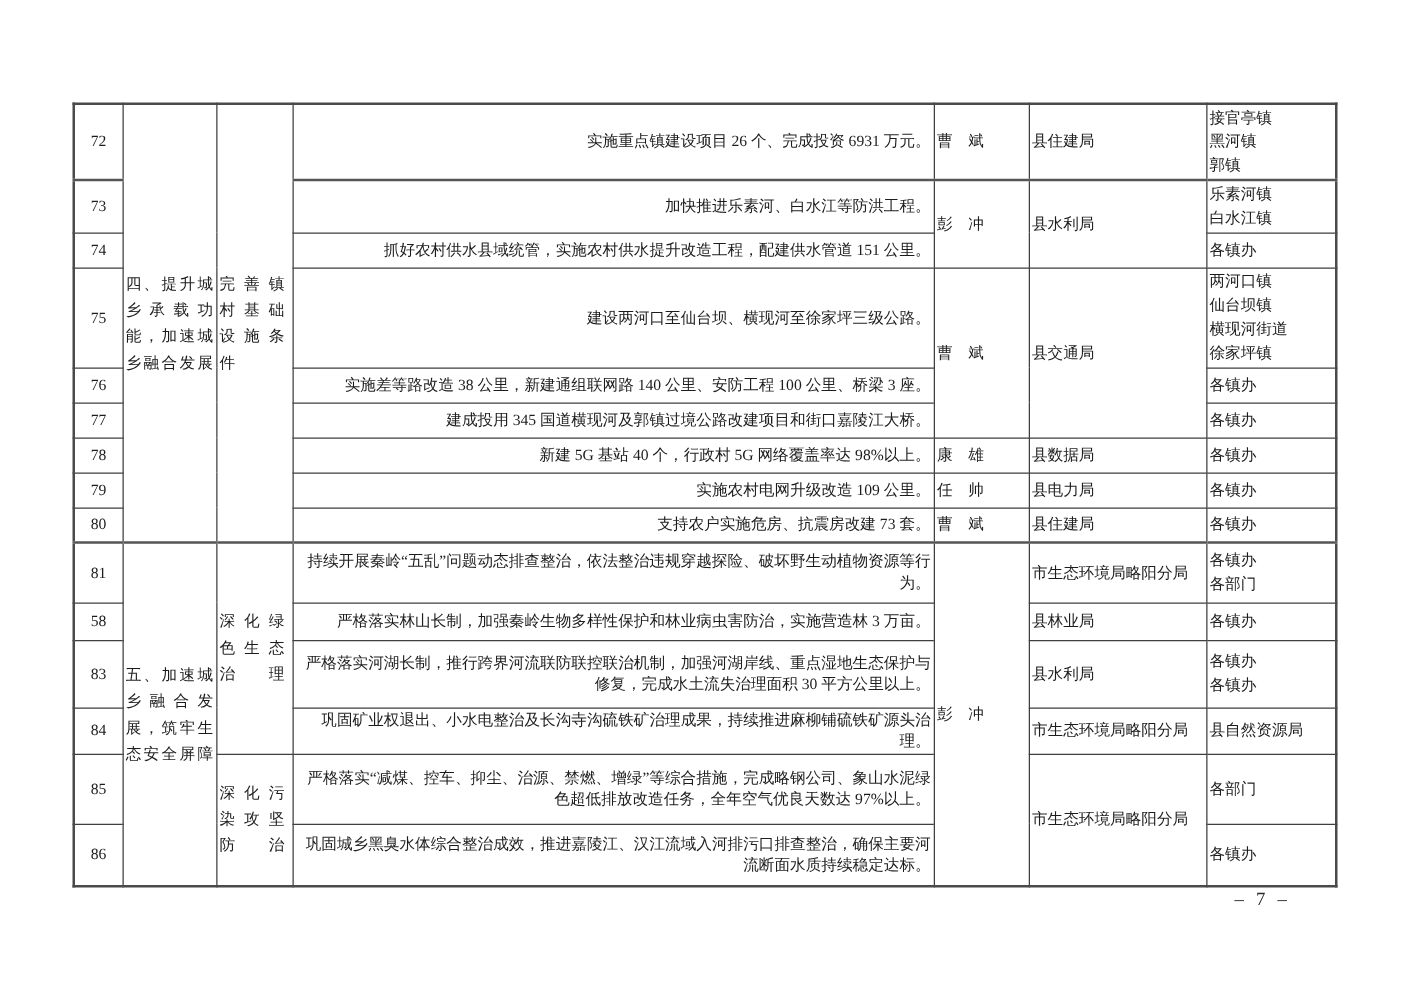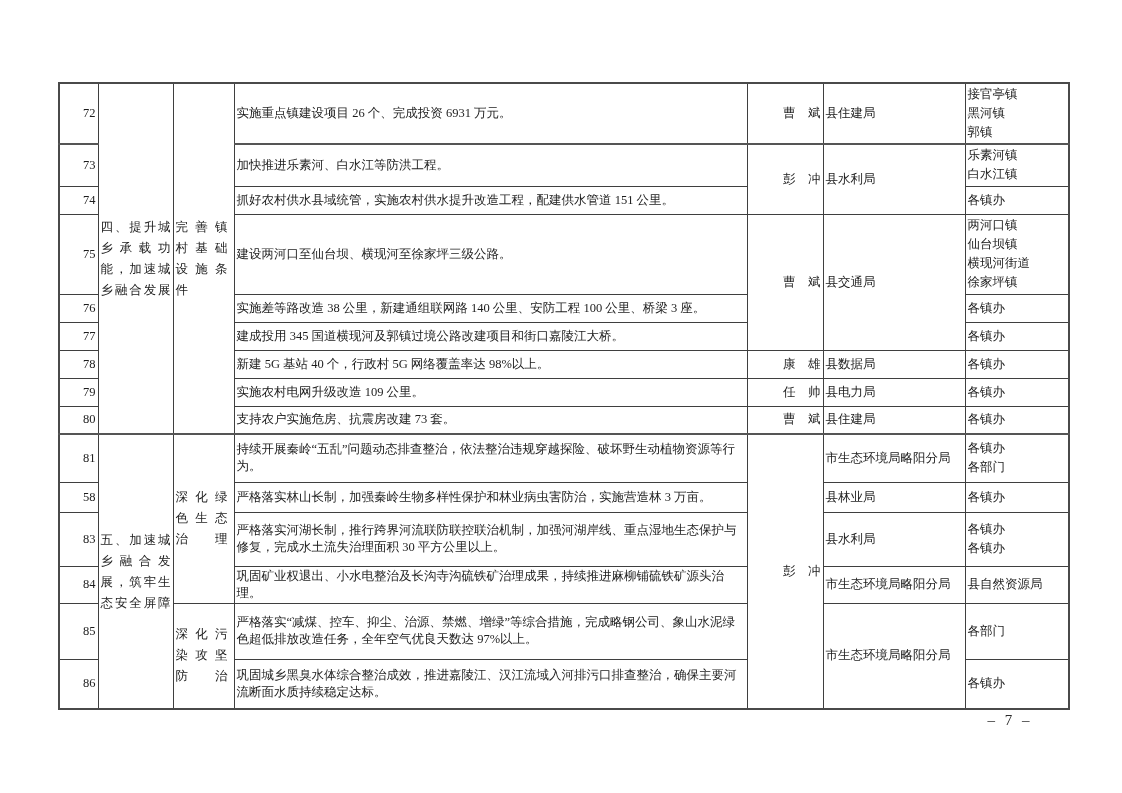--- a/index.html
+++ b/index.html
@@ -14,27 +14,27 @@
     border-collapse:collapse; table-layout:fixed;
     border:2px solid #4a4a4a;
   }
   table.plan td {
     border:1px solid #3f3f3f;
     vertical-align:middle;
     font-size:12.5px;
     padding:1px 2px;
     overflow:hidden;
   }
-  td.num   { text-align:right; font-size:13px; }
-  td.task  { text-align:left; padding:2px 4px 2px 7px; font-size:11.5px; line-height:17px;margin-left:28px; }
+  td.num   { text-align:center; font-size:13px; }
+  td.task  { text-align:right; padding:2px 4px 2px 7px; font-size:11.5px; line-height:17px;margin-left:28px; }
   td.cat   { text-align:justify; text-align-last:justify; text-justify:inter-character;
              padding:2px 3px; line-height:21px;margin-left:20px; }
   td.sub   { text-align:justify; text-align-last:justify; text-justify:inter-character;
              padding:2px 3px; line-height:21px; letter-spacing:4px; }
-  td.person{ text-align:right; }
+  td.person{ text-align:left; }
   td.dept  { padding:1px 1px; }
   td.towns { white-space:pre-line; line-height:19px; }
   tr.thick > td { border-top-width:2px; border-top-color:#555; }
   .t72{height:58px}.t73{height:42px}.t74{height:28px}.t75{height:80px}
   .t76{height:28px}.t77{height:28px}.t78{height:28px}.t79{height:28px}.t80{height:28px}
   .t81{height:48px}.t82{height:30px}.t83{height:54px}.t84{height:30px}
   .t85{height:56px}.t86{height:50px}
   .page-number {
     position:absolute; left:950px; top:712px; width:120px;
     text-align:center; font-size:15px; letter-spacing:3px; color:#2a2a2a;

